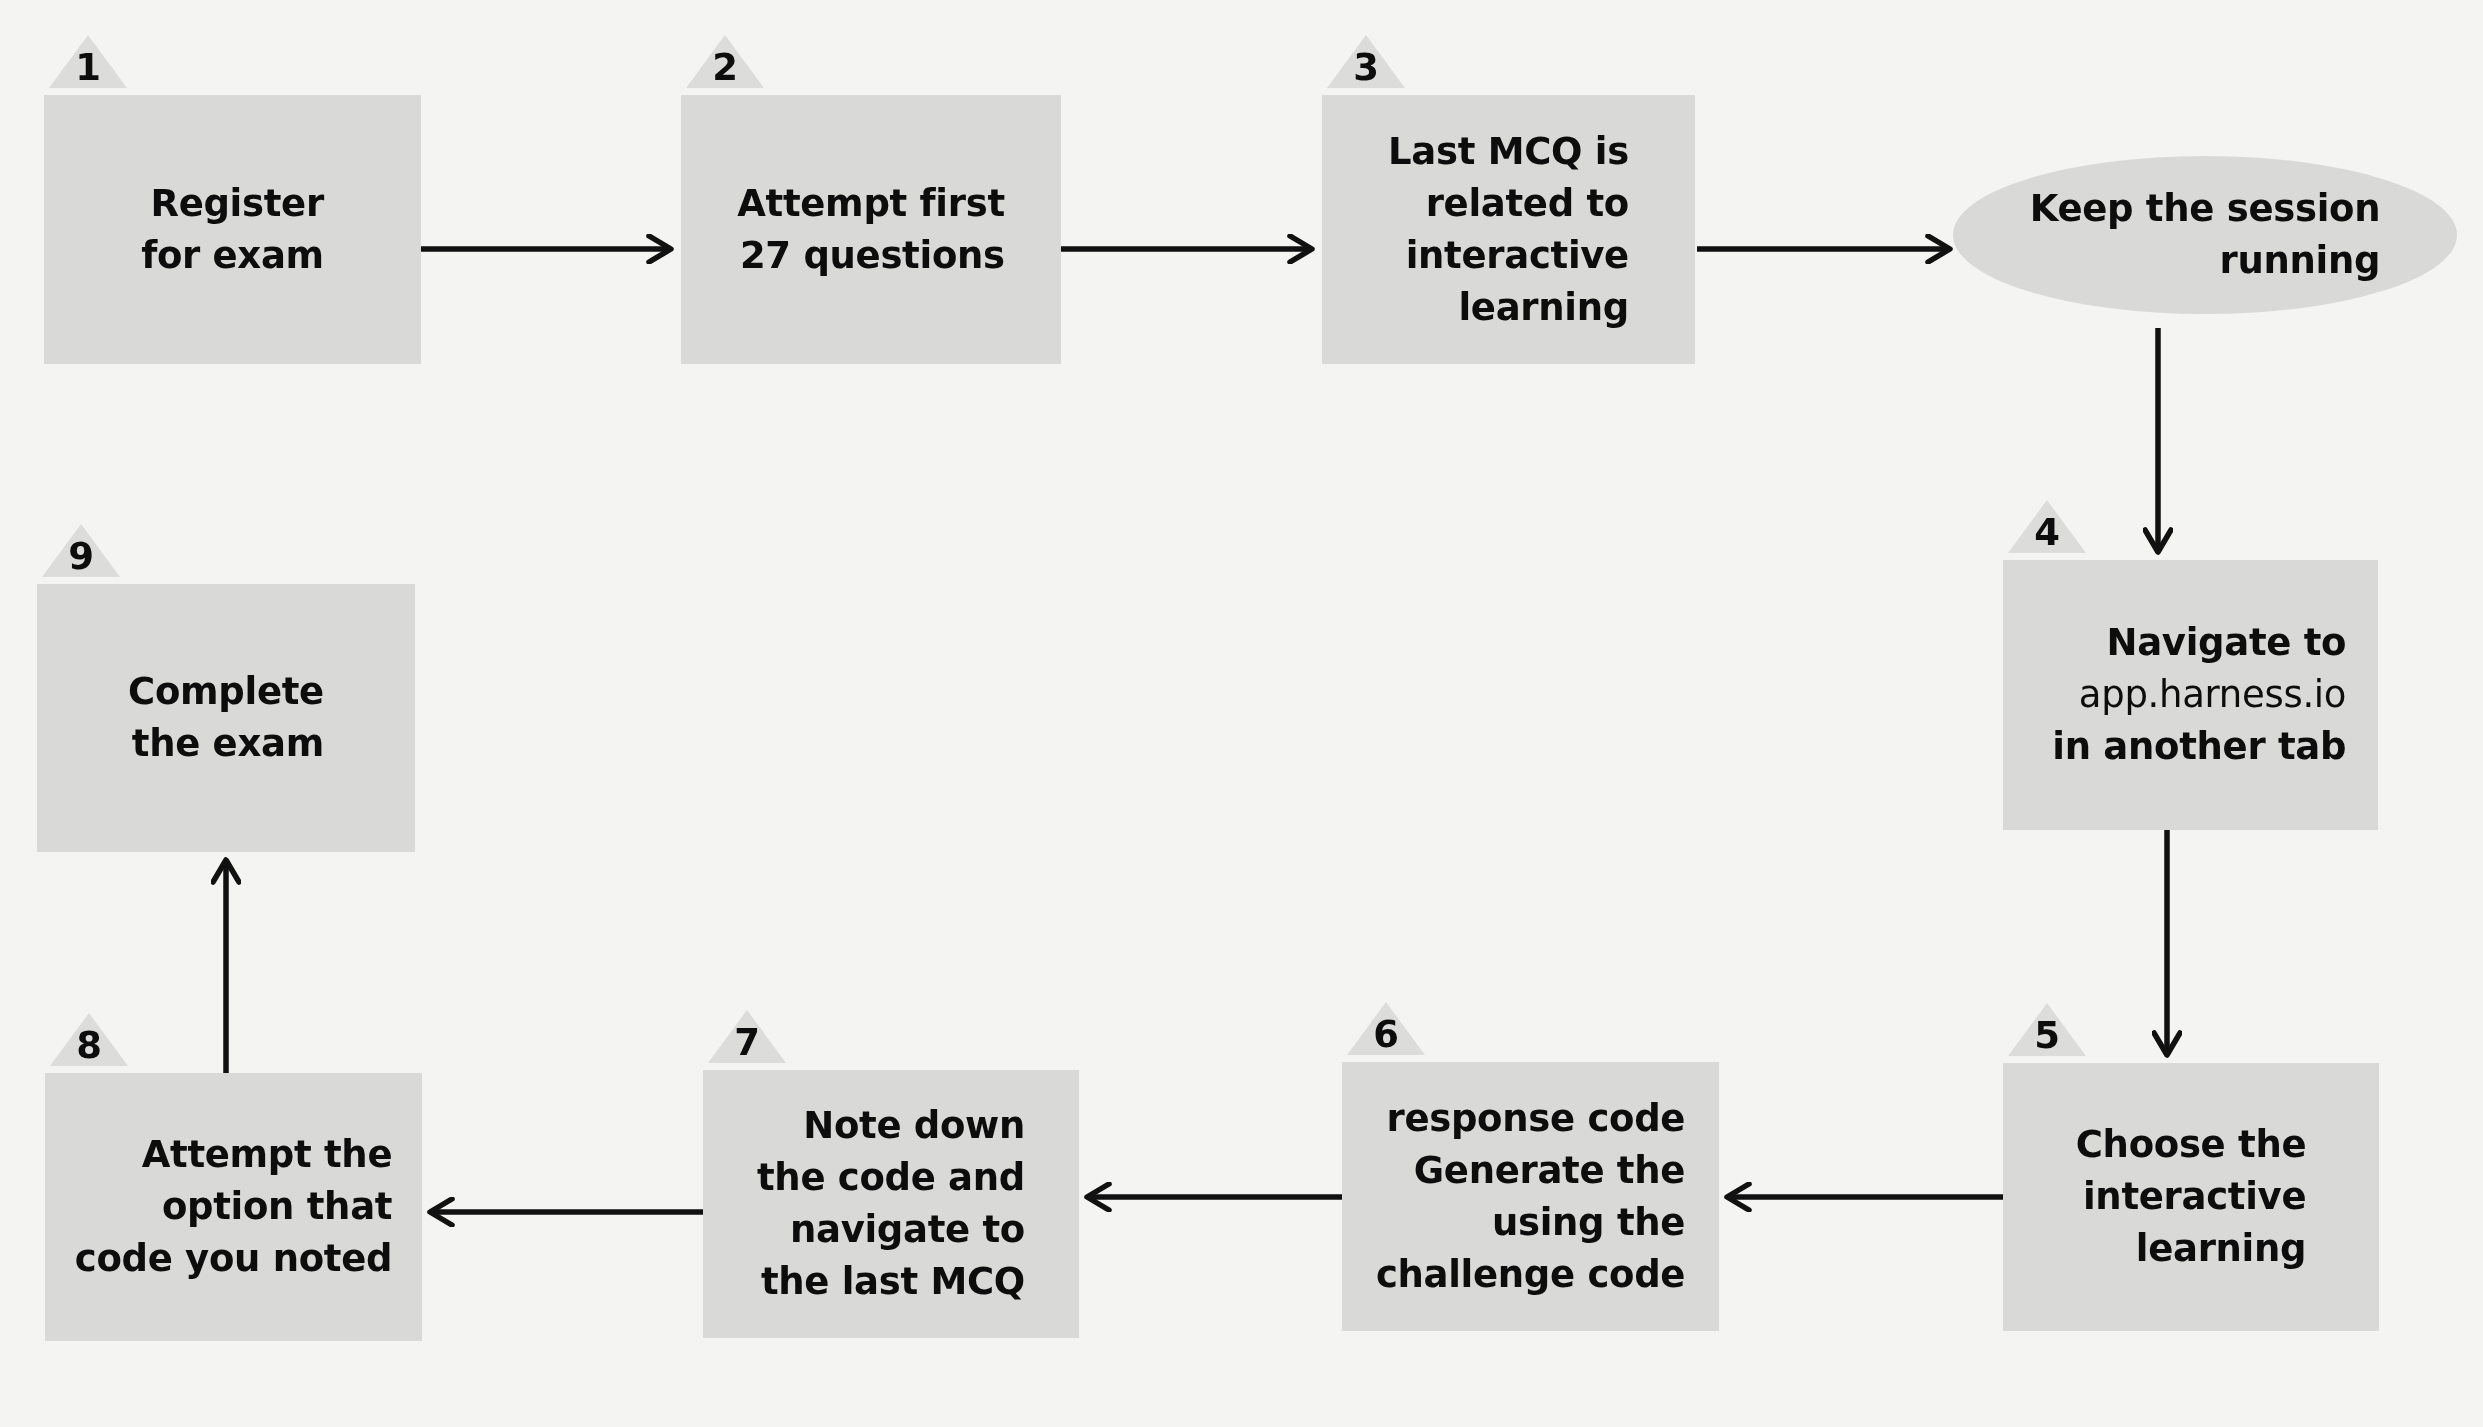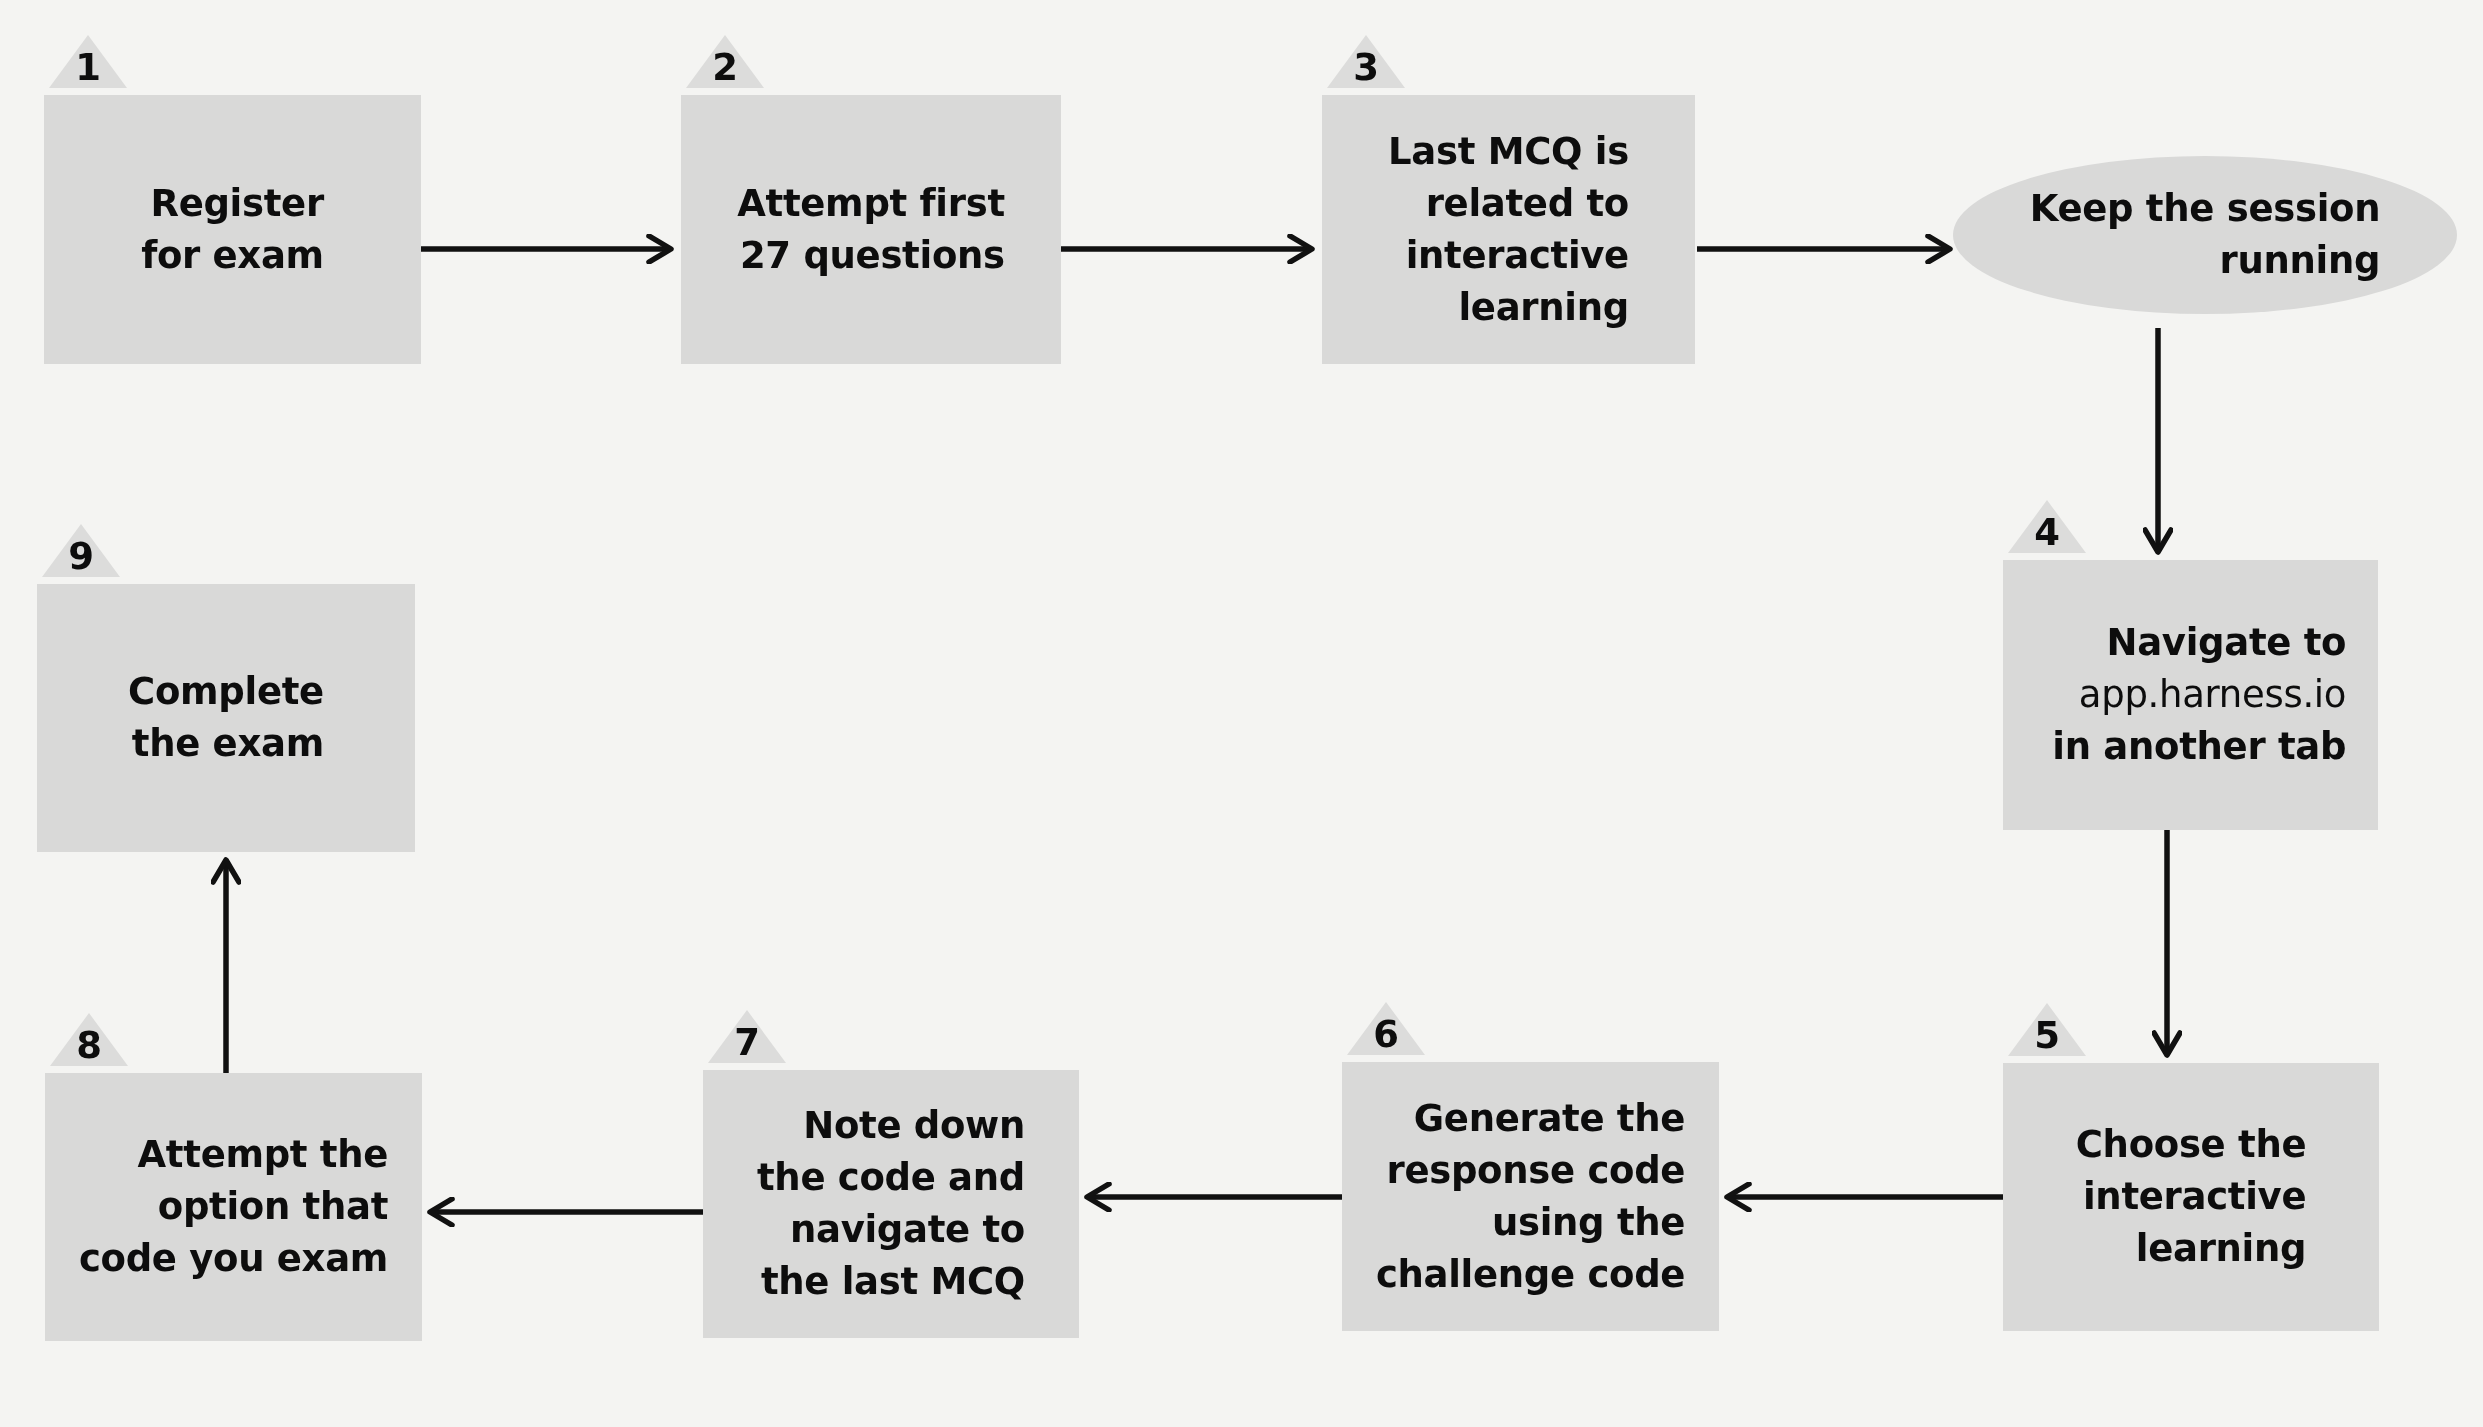--- a/index.html
+++ b/index.html
@@ -139,22 +139,22 @@
           <span class="line">Choose the</span>
           <span class="line">interactive</span>
           <span class="line">learning</span>
         </div>
       </div>
       <div class="node rect" style="left: 1342px; top: 1062px; width: 377px; height: 269px;">
         <div class="badge">
           <span class="badge-num">6</span>
         </div>
         <div class="label">
+          <span class="line">response code</span>
           <span class="line">Generate the</span>
-          <span class="line">response code</span>
           <span class="line">using the</span>
           <span class="line">challenge code</span>
         </div>
       </div>
       <div class="node rect" style="left: 703px; top: 1070px; width: 376px; height: 268px;">
         <div class="badge">
           <span class="badge-num">7</span>
         </div>
         <div class="label">
           <span class="line">Note down</span>
@@ -163,21 +163,21 @@
           <span class="line">the last MCQ</span>
         </div>
       </div>
       <div class="node rect" style="left: 45px; top: 1073px; width: 377px; height: 268px;">
         <div class="badge">
           <span class="badge-num">8</span>
         </div>
         <div class="label">
           <span class="line">Attempt the</span>
           <span class="line">option that</span>
-          <span class="line">code you exam</span>
+          <span class="line">code you noted</span>
         </div>
       </div>
       <div class="node rect" style="left: 37px; top: 584px; width: 378px; height: 268px;">
         <div class="badge">
           <span class="badge-num">9</span>
         </div>
         <div class="label">
           <span class="line">Complete</span>
           <span class="line">the exam</span>
         </div>

